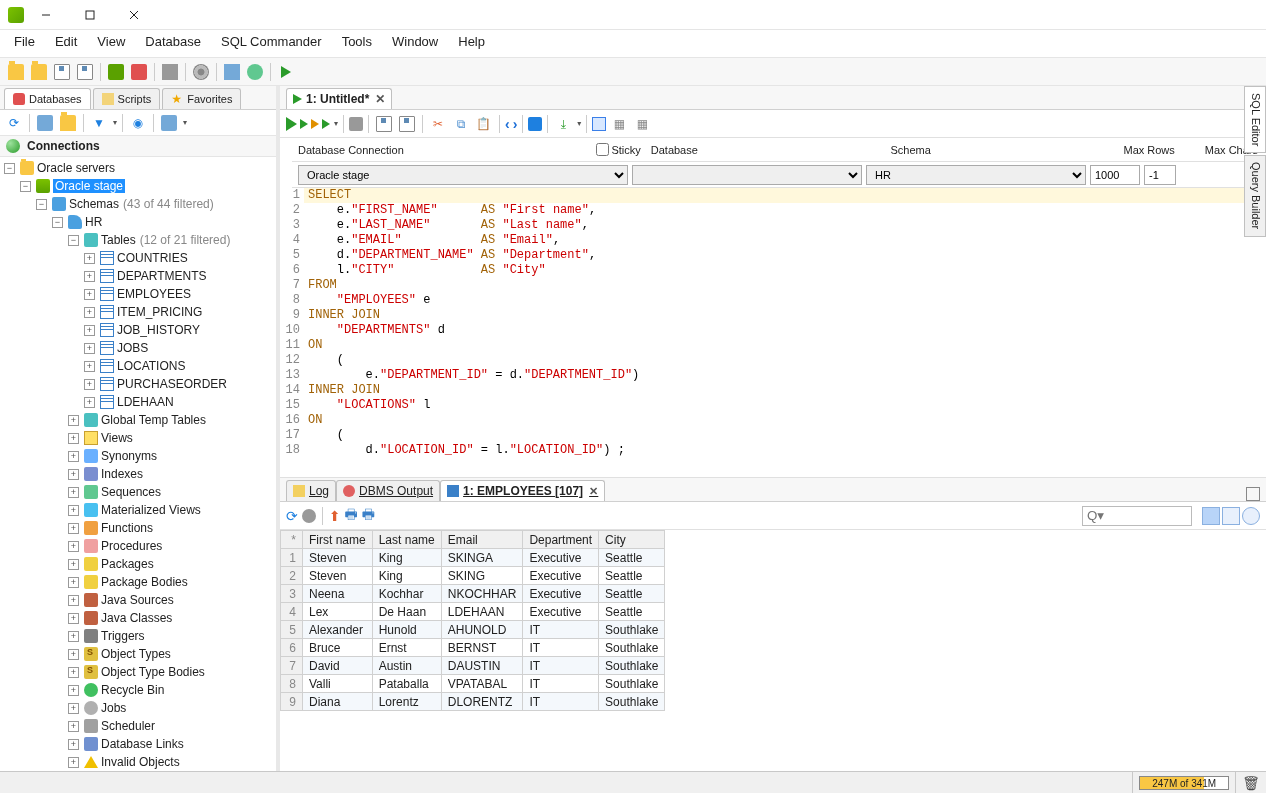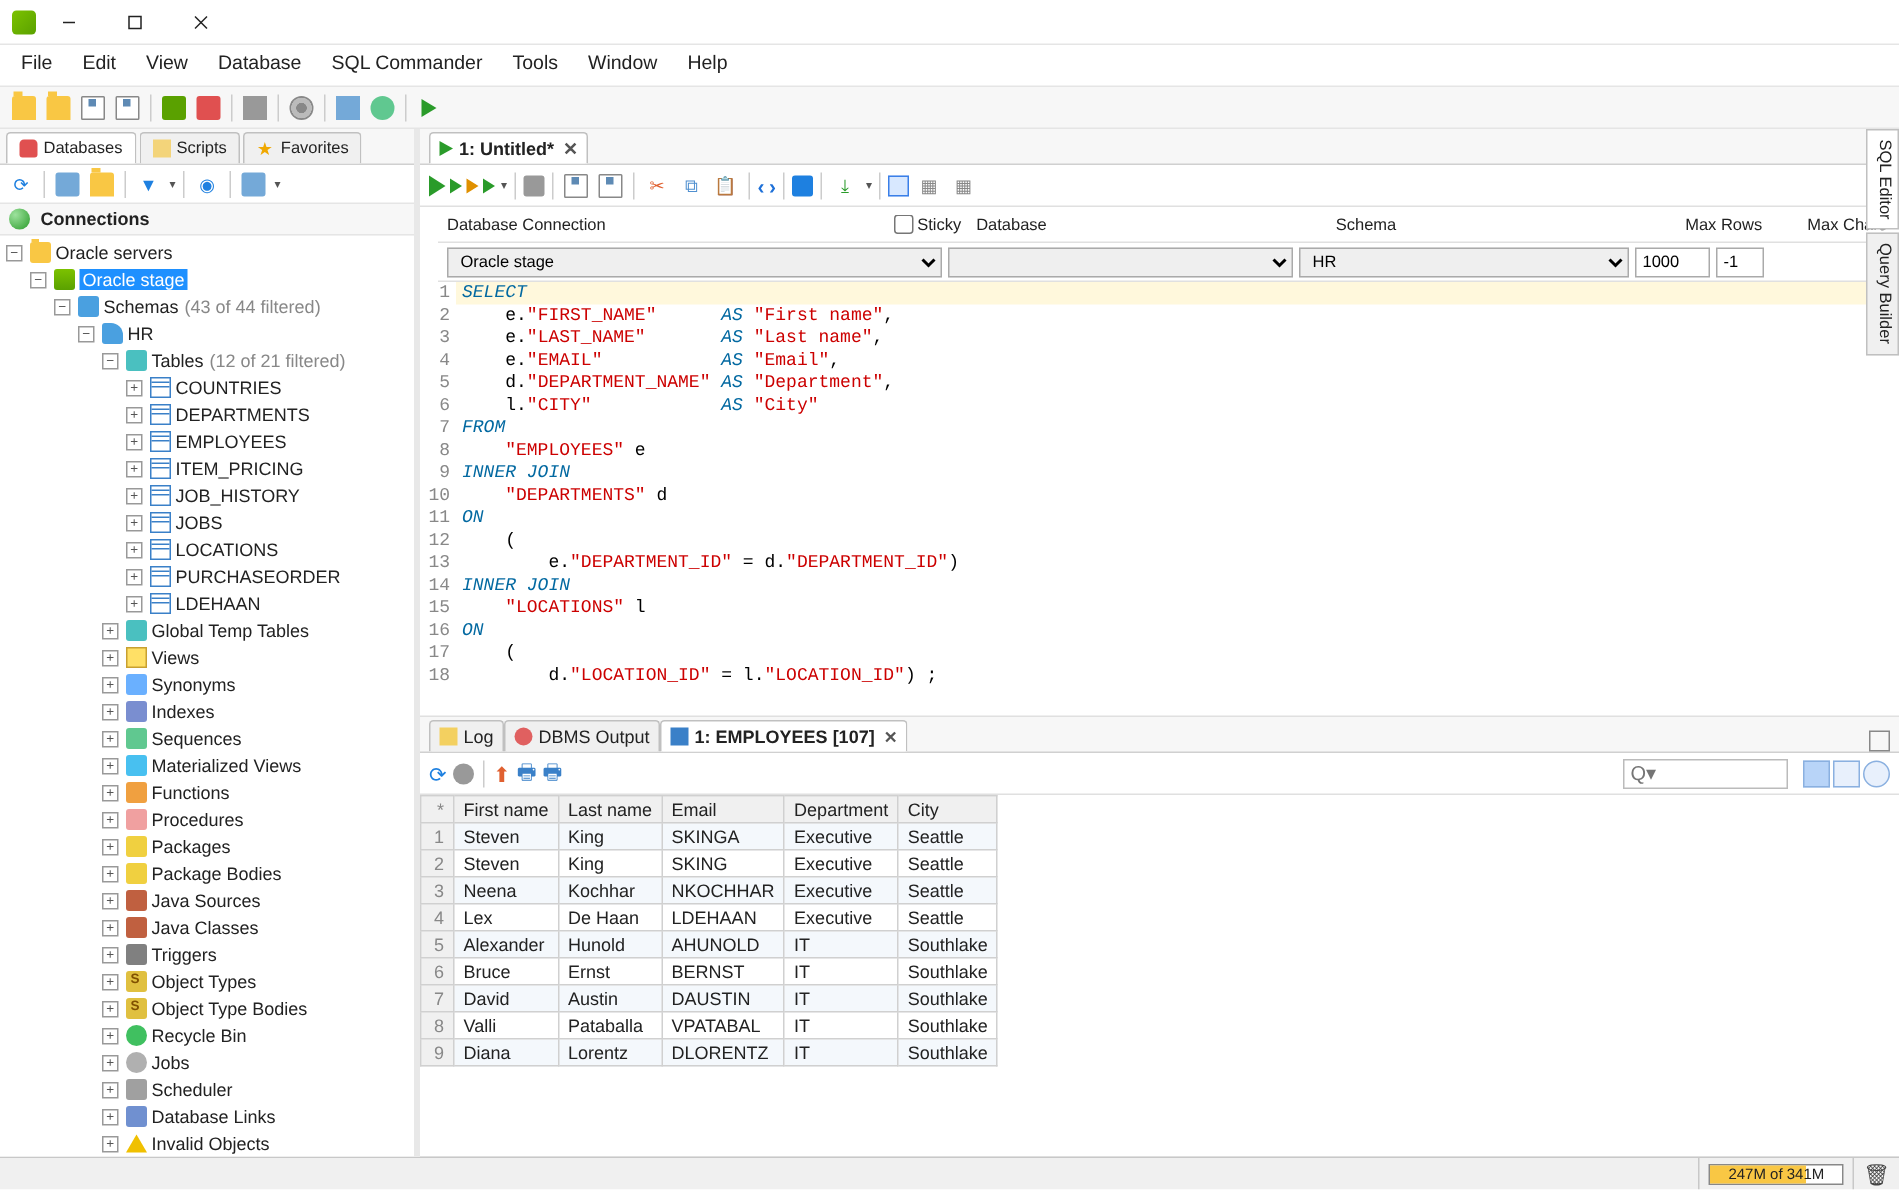--- a/index.html
+++ b/index.html
@@ -117,33 +117,33 @@
 .conn-row .inp-maxchars{width:32px;}
 
 .sticky-wrap{display:flex;align-items:center;gap:2px;margin-right:6px;}
 .sticky-wrap input{width:13px;height:13px;}
 
 
 .sql-editor{flex:1;overflow:auto;background:#fff;border-bottom:1px solid #e0e0e0;font-family:Consolas,"Courier New",monospace;font-size:12px;line-height:15px;position:relative;}
 .sql-editor .first-line-hl{position:absolute;left:24px;right:0;top:0;height:15px;background:#fff8dc;z-index:0;}
 .sql-editor .gutter{position:absolute;left:0;top:0;width:24px;text-align:right;padding-right:4px;color:#888;z-index:2;}
 .sql-editor .code{position:absolute;left:28px;top:0;white-space:pre;z-index:2;}
-.kw{color:#0369a1;font-style:italic;}
+.kw{color:#a16207;}
 .str{color:#cc0000;}
 .op{color:#000;}
 
 
 .status-strip{height:22px;border-top:1px solid #e0e0e0;border-bottom:1px solid #e0e0e0;display:flex;align-items:center;font-size:11px;background:#f8f8f8;}
 .status-strip .left{padding:0 6px;border-right:1px solid #ccc;}
 .status-strip .spacer{flex:1;}
 .status-strip .right{padding:0 6px;border-left:1px solid #ccc;}
 
 
 .result-tabs{height:24px;display:flex;align-items:flex-end;background:#f7f7f7;border-bottom:1px solid #d0d0d0;padding-left:6px;}
-.result-tab{display:flex;align-items:center;gap:4px;padding:3px 6px;border:1px solid #c0c0c0;border-bottom:none;background:#f0f0f0;border-radius:3px 3px 0 0;cursor:pointer;}
+.result-tab{display:flex;align-items:center;gap:4px;padding:3px 6px;border:1px solid #c0c0c0;border-bottom:none;background:#f0f0f0;border-radius:3px 3px 0 0;cursor:pointer;text-decoration:underline;}
 .result-tab.active{background:#fff;font-weight:bold;}
 .result-tab .ti{width:12px;height:12px;}
 .result-tab .ti.log{background:#f3d060;}
 .result-tab .ti.dbms{background:#e06060;border-radius:50%;}
 .result-tab .ti.emp{background:#3a80c8;}
 .result-tab .close{font-size:11px;color:#555;margin-left:2px;}
 .result-tabs .max-btn{margin-left:auto;margin-right:6px;width:14px;height:14px;border:1px solid #888;cursor:pointer;}
 
 
 .result-toolbar{height:28px;display:flex;align-items:center;gap:4px;padding:0 6px;border-bottom:1px solid #e0e0e0;}

